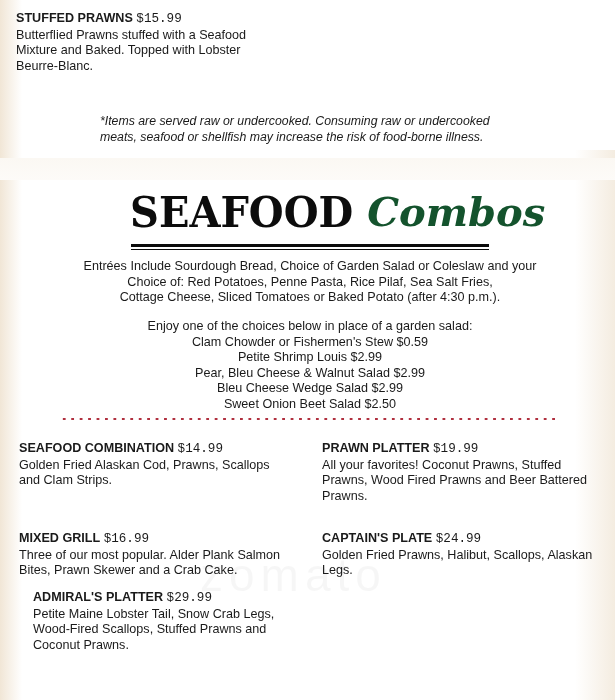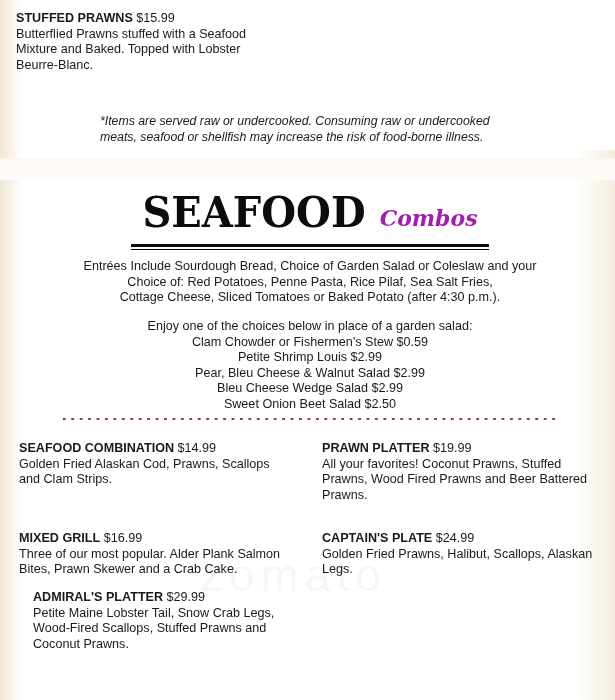--- a/index.html
+++ b/index.html
@@ -29,21 +29,21 @@
       position: absolute; left: 0; right: 0; top: 158px; height: 22px;
       background: linear-gradient(to bottom, #fbf8f3, #fdfbf8);
       pointer-events: none;
     }
     .item {
       position: absolute;
       font-size: 12.6px;
       line-height: 15.5px;
     }
     .item .name { font-weight: bold; }
-    .item .price { font-weight: normal; }
+    .item .price { font-weight: normal; font-family: Liberation Mono, monospace; }
     .item .desc { display: block; }
 
     #top-item { left: 16px; top: 11px; width: 300px; }
 
     .disclaimer {
       position: absolute;
       left: 100px; top: 113px; width: 480px;
       text-align: left;
       font-style: italic;
       font-size: 12.3px;
@@ -63,22 +63,22 @@
       letter-spacing: 0px;
       color: #0c0c0c;
       vertical-align: baseline;
       transform: scaleY(1.05);
       display: inline-block;
     }
     .heading .h-accent {
       font-family: "DejaVu Serif", serif;
       font-style: italic;
       font-weight: bold;
-      font-size: 22px;
-      color: #a21caf;
+      font-size: 40px;
+      color: #14532d;
       margin-left: 14px;
       display: inline-block;
     }
     .rule-thick {
       position: absolute; left: 131px; top: 244px; width: 358px; height: 3px;
       background: #0b0b0b;
     }
     .rule-thin {
       position: absolute; left: 131px; top: 249px; width: 358px; height: 1px;
       background: #0b0b0b;

